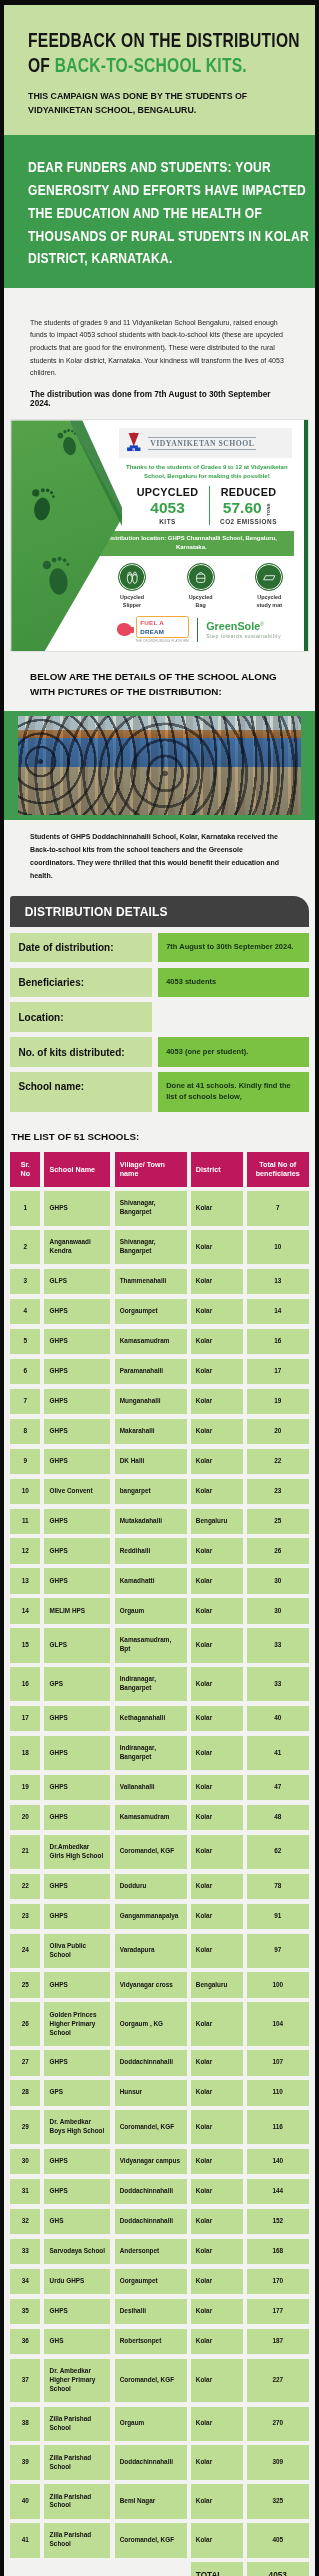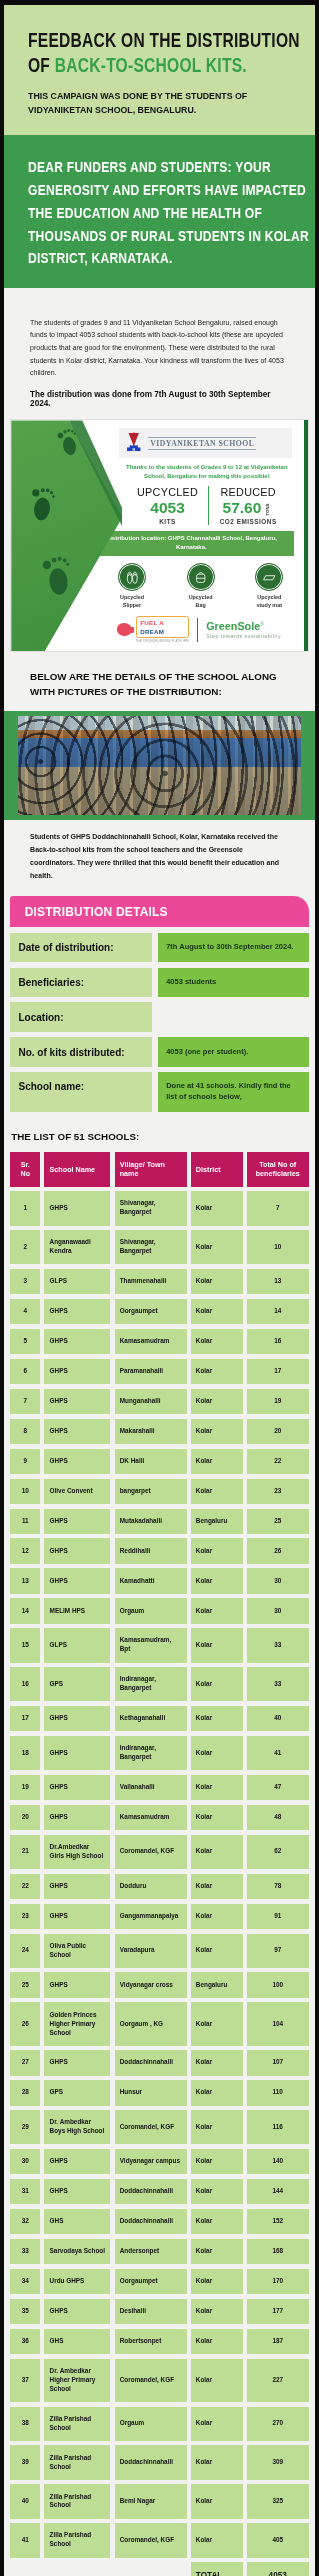--- a/index.html
+++ b/index.html
@@ -35,21 +35,21 @@
   .fp svg{display:block;}
   .fp1{left:47px;top:7.2px;transform:rotate(-12deg);}
   .fp2{left:17.5px;top:66px;transform:rotate(8deg);color:#174f24;}
   .fp3{left:31px;top:135px;transform:rotate(-6deg);color:#1e5c2b;}
   .cert-logo{background:#f1f1f1;display:flex;align-items:center;gap:5.2px;padding:4.1px 6.2px;margin:0 2.1px 4.1px 0;}
   .cert-logo-text{font-family:"Liberation Serif",serif;color:#6b7b8a;font-size:7.7px;font-weight:700;letter-spacing:0.5px;border-top:1px solid #9aa7b2;border-bottom:1px solid #9aa7b2;padding:1px 2.1px;text-align:right;}
   .cert-thanks{color:#35a148;font-weight:800;font-size:6px;text-align:center;line-height:1.5;margin:4.1px 0 5.2px 0;}
   .stats{display:flex;justify-content:center;align-items:stretch;margin:2.1px 0 6.2px 0;}
   .stat{text-align:center;padding:0 10.3px;}
   .stat + .stat{border-left:1.5px solid #35a148;}
-  .stat-label{font-size:10.8px;font-weight:400;color:#141414;letter-spacing:0.3px;text-align:center;}
+  .stat-label{font-size:10.8px;font-weight:700;color:#141414;letter-spacing:0.3px;text-align:center;}
   .stat-value{font-size:15.5px;font-weight:800;color:#35a148;margin-top:1px;}
   .stat-value .tons{display:inline-block;transform:rotate(-90deg) translateX(2.1px);font-size:4.1px;color:#222;font-weight:700;letter-spacing:0.3px;}
   .stat-unit{font-size:6.4px;font-weight:600;color:#3a3a3a;letter-spacing:0.5px;margin-top:1px;}
   .cert-loc{margin-left:-31px;background:#58a44b;color:#fff;text-align:center;font-size:6px;font-weight:700;line-height:1.5;padding:3.6px 6.2px;}
   .cert-items{display:flex;justify-content:space-between;margin:7.2px 3.1px 3.1px -9.3px;}
   .citem{text-align:center;width:44px;}
   .citem .circ{width:28px;height:28px;border-radius:50%;background:#2c6e31;border:1.5px solid #2c6e31;box-shadow:inset 0 0 0 1px #fff;margin:0 auto;display:flex;align-items:center;justify-content:center;}
   .citem .lbl{font-size:5.4px;font-weight:700;color:#333;line-height:1.35;margin-top:3.1px;white-space:pre-line;}
   .cert-logos{display:flex;align-items:center;justify-content:center;gap:8.2px;margin-top:7.2px;margin-left:-15.5px;}
   .fad{display:flex;align-items:center;gap:3.1px;}
@@ -74,21 +74,21 @@
     linear-gradient(180deg,#cdd6cf 0%,#cdd6cf 14%,#c2884f 14%,#b7743c 22%,#4f7cab 22%,#456d99 52%,#b3a07b 52%,#a3906c 100%);}
   .ph::after{content:"";position:absolute;inset:0;background:
     repeating-radial-gradient(circle at 8% 46%, rgba(25,30,40,.65) 0 2.1px, transparent 2.6px 13.4px),
     repeating-radial-gradient(circle at 52% 58%, rgba(20,25,35,.55) 0 2.6px, transparent 3.1px 16px),
     repeating-linear-gradient(90deg, rgba(120,160,205,.35) 0 7.2px, rgba(255,255,255,.25) 7.2px 10.3px, rgba(60,80,110,.3) 10.3px 17.5px);
     mix-blend-mode:multiply;}
   .photo-main{height:99px;width:100%;}
   .caption{padding:11.3px 26px 0 26px;font-size:7px;font-weight:600;color:#141414;line-height:1.85;}
 
   
-  .red-banner{margin:13.4px 6.2px 6.2px 6.2px;background:#ec4899;border-radius:3.1px 15.5px 0 0;padding:8.2px 6.2px 8.2px 14.4px;color:#fff;font-size:12px;font-weight:800;letter-spacing:0.2px;}
+  .red-banner{margin:13.4px 6.2px 6.2px 6.2px;background:#404040;border-radius:3.1px 15.5px 0 0;padding:8.2px 6.2px 8.2px 14.4px;color:#fff;font-size:12px;font-weight:800;letter-spacing:0.2px;}
   .d-table{margin:0 6.2px;}
   .d-row{display:flex;gap:5.7px;margin-bottom:5.2px;}
   .d-label{width:142px;background:#c6de9e;padding:9.3px 8.2px;font-size:10px;font-weight:800;color:#0e0e0e;}
   .d-value{flex:1;background:#7cc242;padding:9.3px 8.2px;font-size:7.5px;font-weight:600;color:#143014;line-height:1.45;}
 
   
   .list-heading{padding:13.4px 6.2px 0 7.2px;font-size:9.8px;font-weight:800;color:#0d0d0d;}
   .s-grid{margin:10.3px 6.2px 0 6.2px;display:grid;grid-template-columns:30px 1fr 72px 52px 62px;gap:4.6px 4.1px;}
   .s-cell{background:#bedd94;padding:8.2px 5.2px;font-size:6.4px;font-weight:700;color:#111;line-height:1.4;display:flex;align-items:center;}
   .s-head{background:#be185d;color:#fff;font-size:7.2px;font-weight:700;line-height:1.25;}

